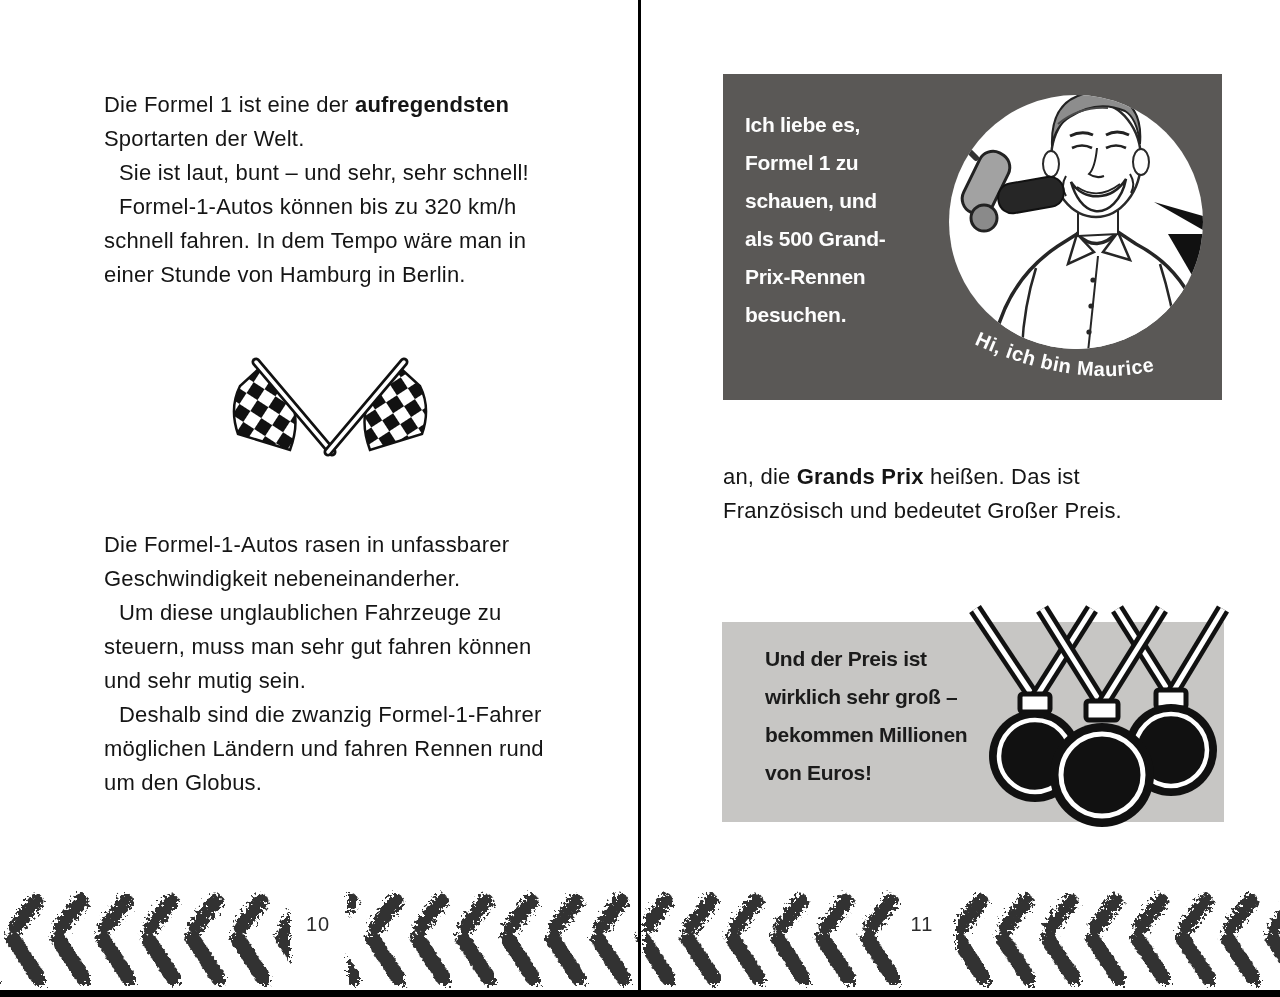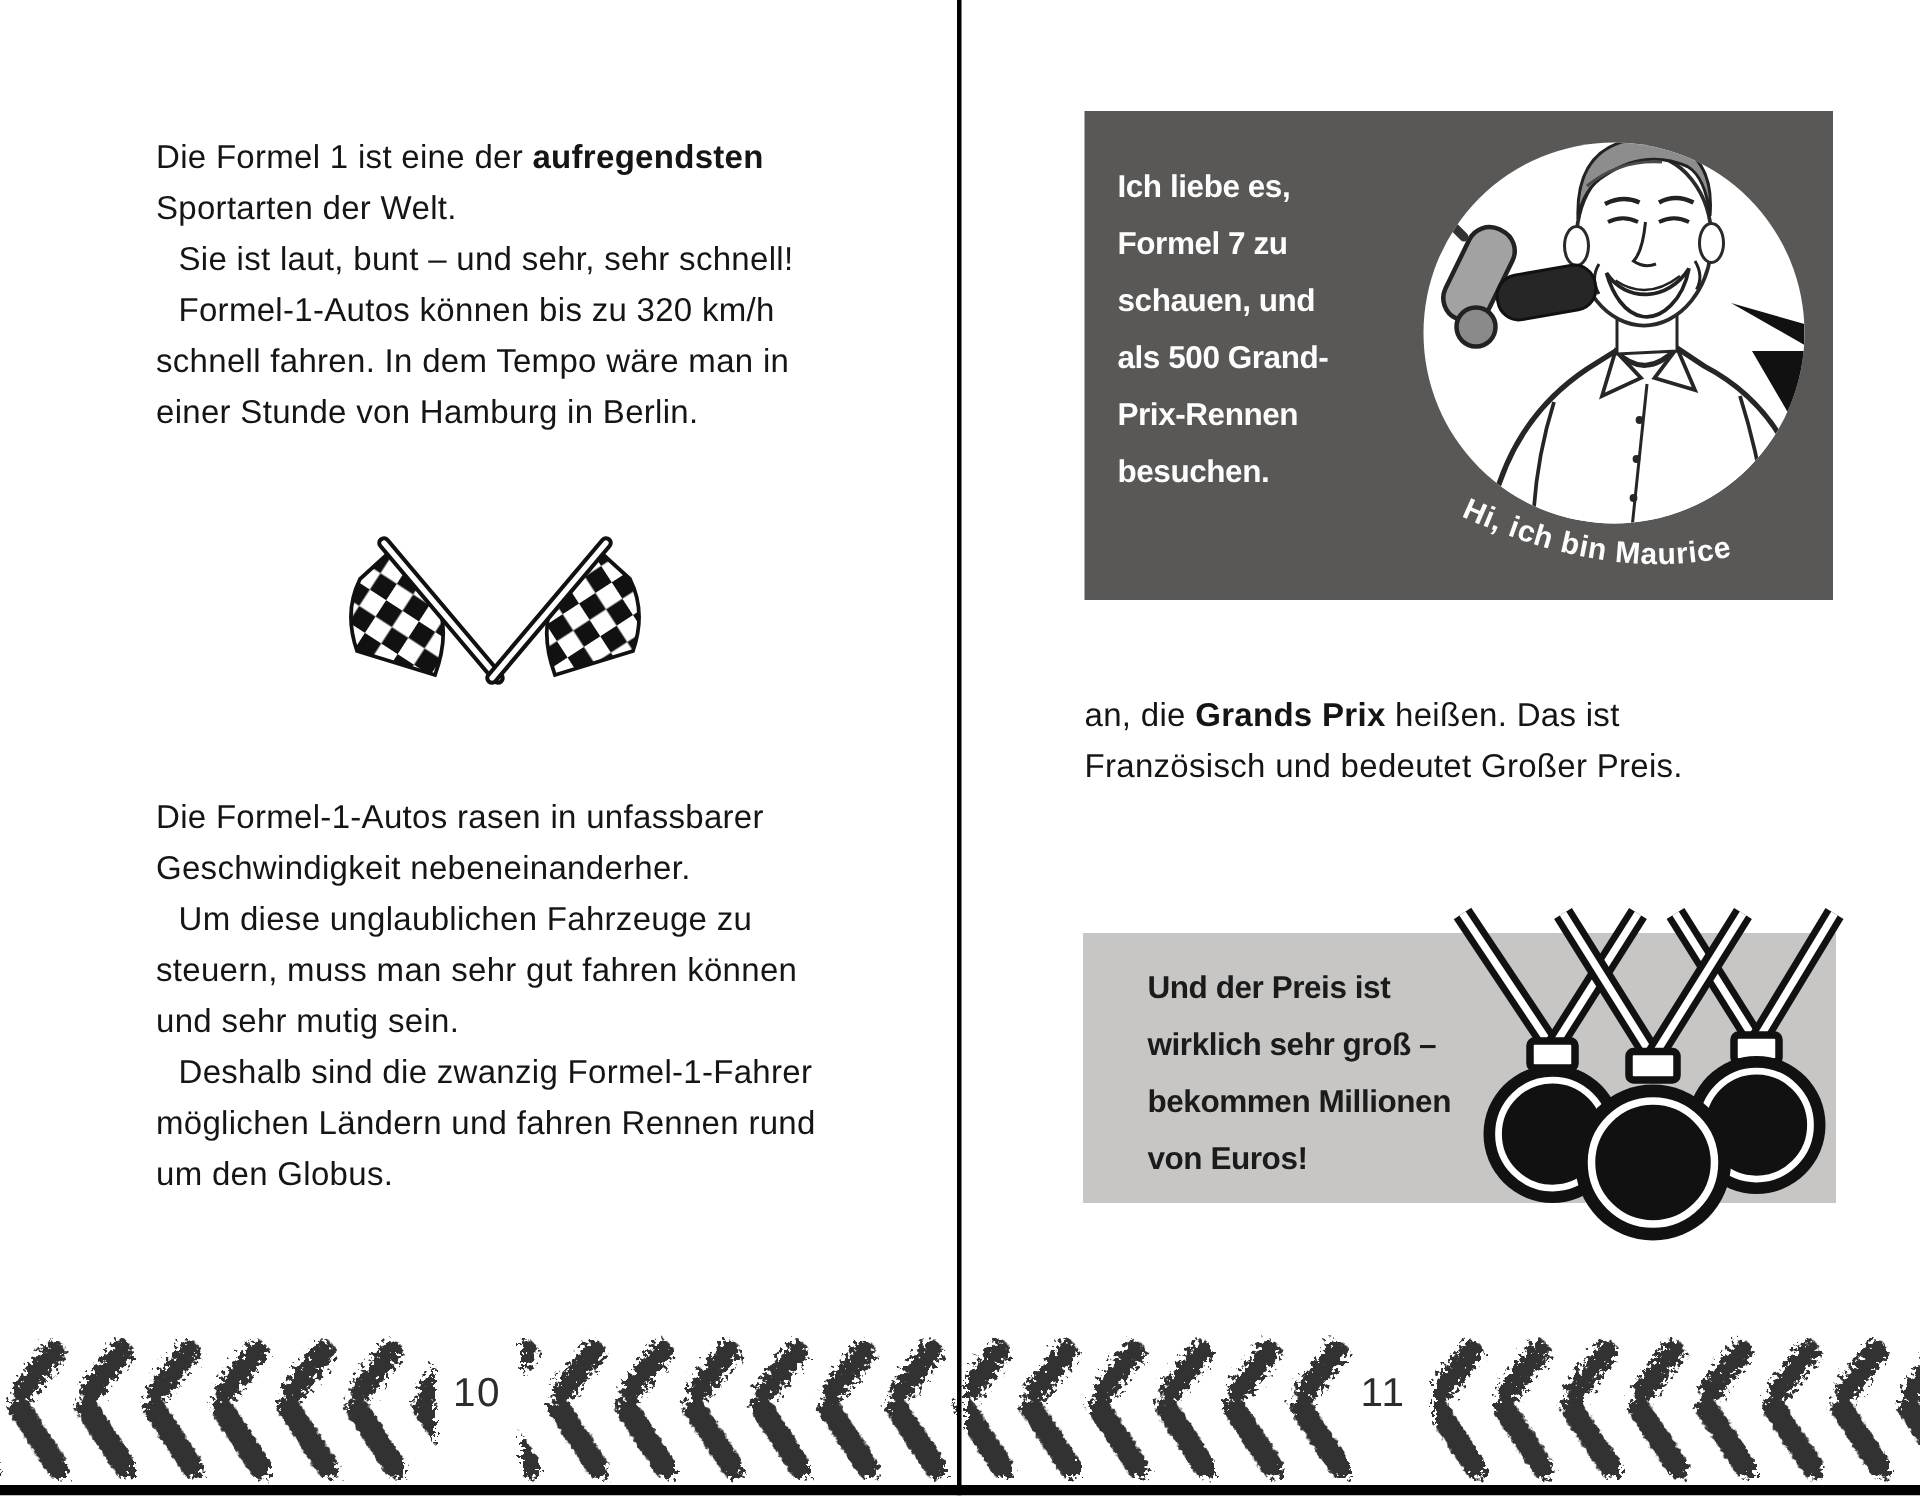--- a/index.html
+++ b/index.html
@@ -17,35 +17,35 @@
   .para .line { white-space:nowrap; }
   .para .ind { padding-left:15px; }
   .bold { font-weight:bold; }
   #para-left-1 { left:104px; top:88px;  width:510px; }
   #para-left-2 { left:104px; top:528px; width:520px; }
   #para-right  { left:723px; top:460px; width:520px; }
 
   
   .info-box { position:absolute; }
   #maurice-box { left:723px; top:74px;  width:499px; height:326px; background:#5a5856; }
-  #prize-box   { left:722px; top:622px; width:502px; height:180px; background:#c7c6c4; }
+  #prize-box   { left:722px; top:622px; width:502px; height:200px; background:#c7c6c4; }
   .box-text { position:absolute; font-weight:bold; font-size:21px; line-height:38px; letter-spacing:-0.3px; }
   #maurice-box .box-text { left:22px; top:32px; color:#fdfdfd; }
   #prize-box   .box-text { left:43px; top:18px; color:#1b1b1b; }
 
   
   .illus { position:absolute; }
   #flags-svg    { left:228px; top:350px; }
   #portrait-svg { left:940px; top:84px; }
   #medals-svg   { left:960px; top:603px; }
   #tracks-svg   { left:0; top:889px; }
 
   
   .pagenum { position:absolute; top:913px; width:46px; text-align:center;
-             font-size:27px; color:#2c2c2c; letter-spacing:1px; }
+             font-size:20px; color:#2c2c2c; letter-spacing:1px; }
   #pagenum-left  { left:295px; }
   #pagenum-right { left:899px; }
 </style>
 </head>
 <body>
 
 <div class="para" id="para-left-1">
   <div class="line"><span>Die Formel 1 ist eine der </span><span class="bold">aufregendsten</span></div>
   <div class="line">Sportarten der Welt.</div>
   <div class="line ind">Sie ist laut, bunt – und sehr, sehr schnell!</div>
@@ -86,21 +86,21 @@
   <div class="line">steuern, muss man sehr gut fahren können</div>
   <div class="line">und sehr mutig sein.</div>
   <div class="line ind">Deshalb sind die zwanzig Formel-1-Fahrer</div>
   <div class="line">möglichen Ländern und fahren Rennen rund</div>
   <div class="line">um den Globus.</div>
 </div>
 
 <div class="info-box" id="maurice-box">
   <div class="box-text">
     <div class="line">Ich liebe es,</div>
-    <div class="line">Formel 7 zu</div>
+    <div class="line">Formel 1 zu</div>
     <div class="line">schauen, und</div>
     <div class="line">als 500 Grand-</div>
     <div class="line">Prix-Rennen</div>
     <div class="line">besuchen.</div>
   </div>
 </div>
 
 <svg id="portrait-svg" class="illus" width="272" height="306" viewBox="0 0 272 306">
   <defs>
     <clipPath id="pclip">

